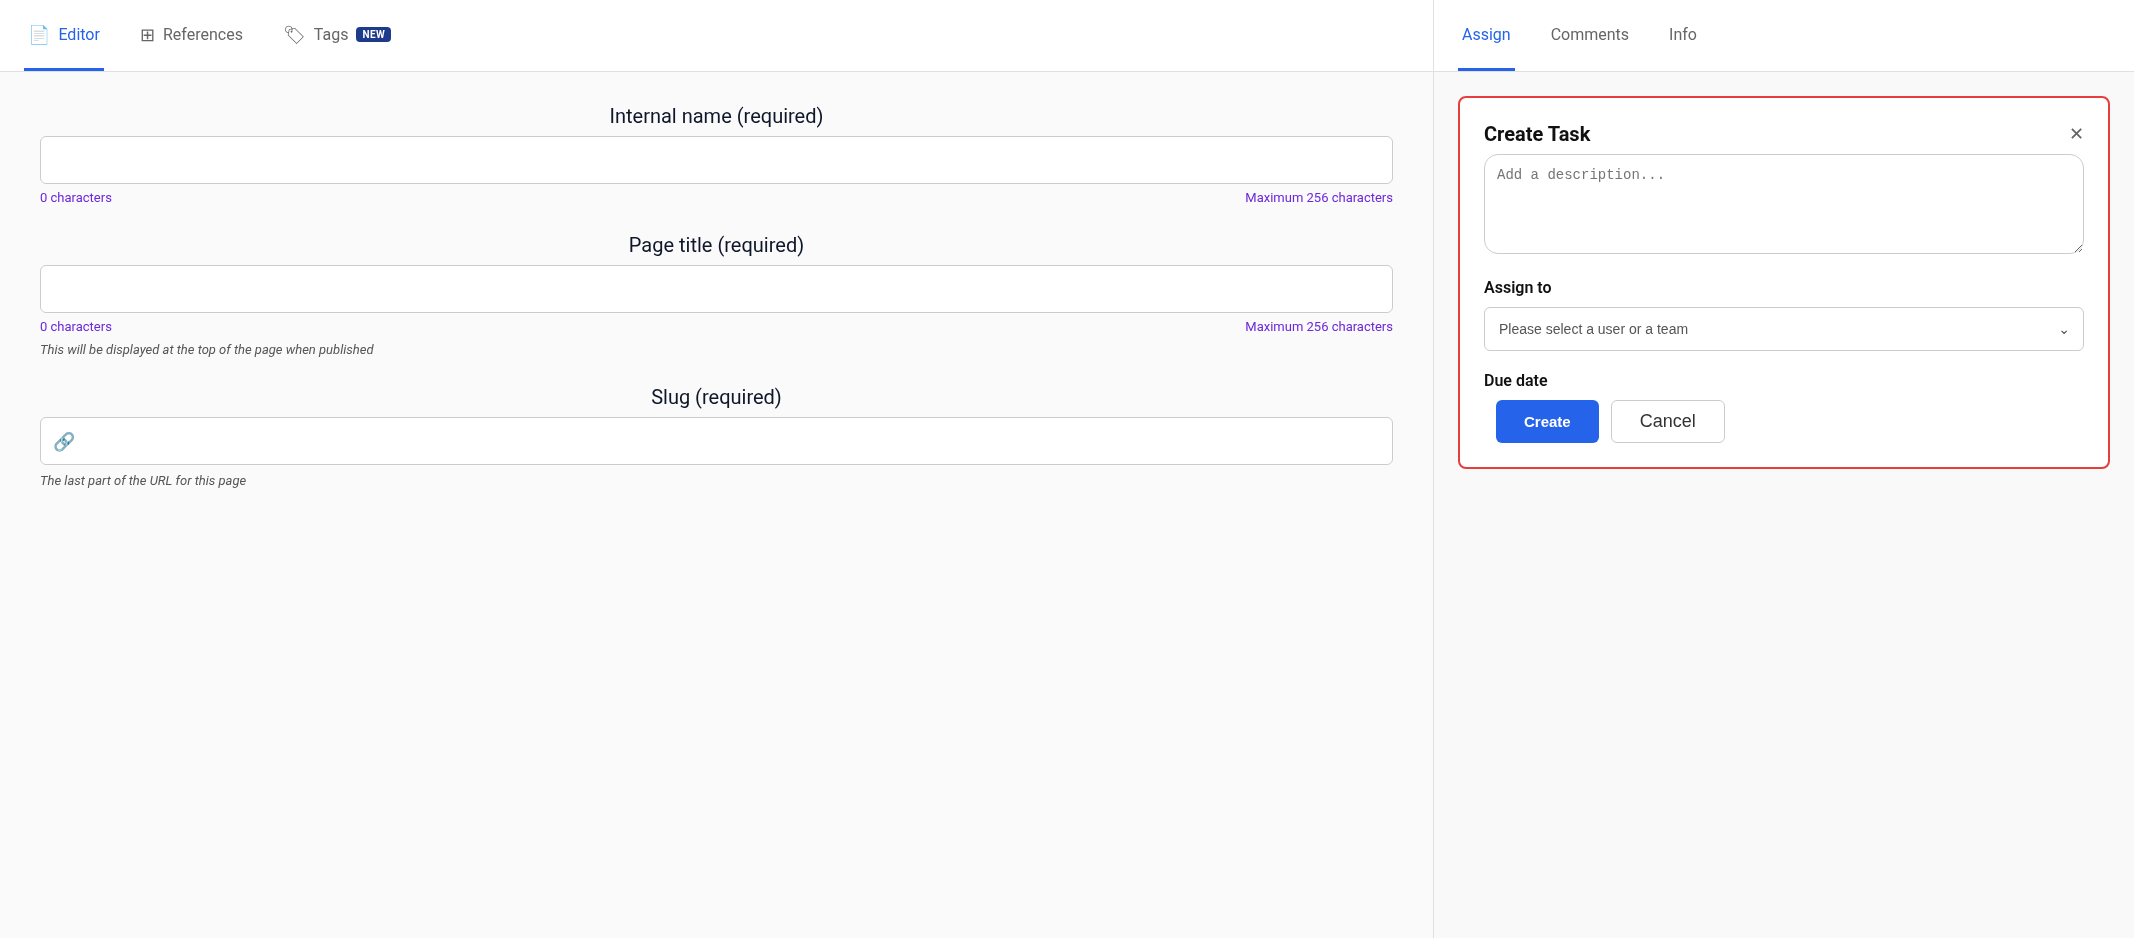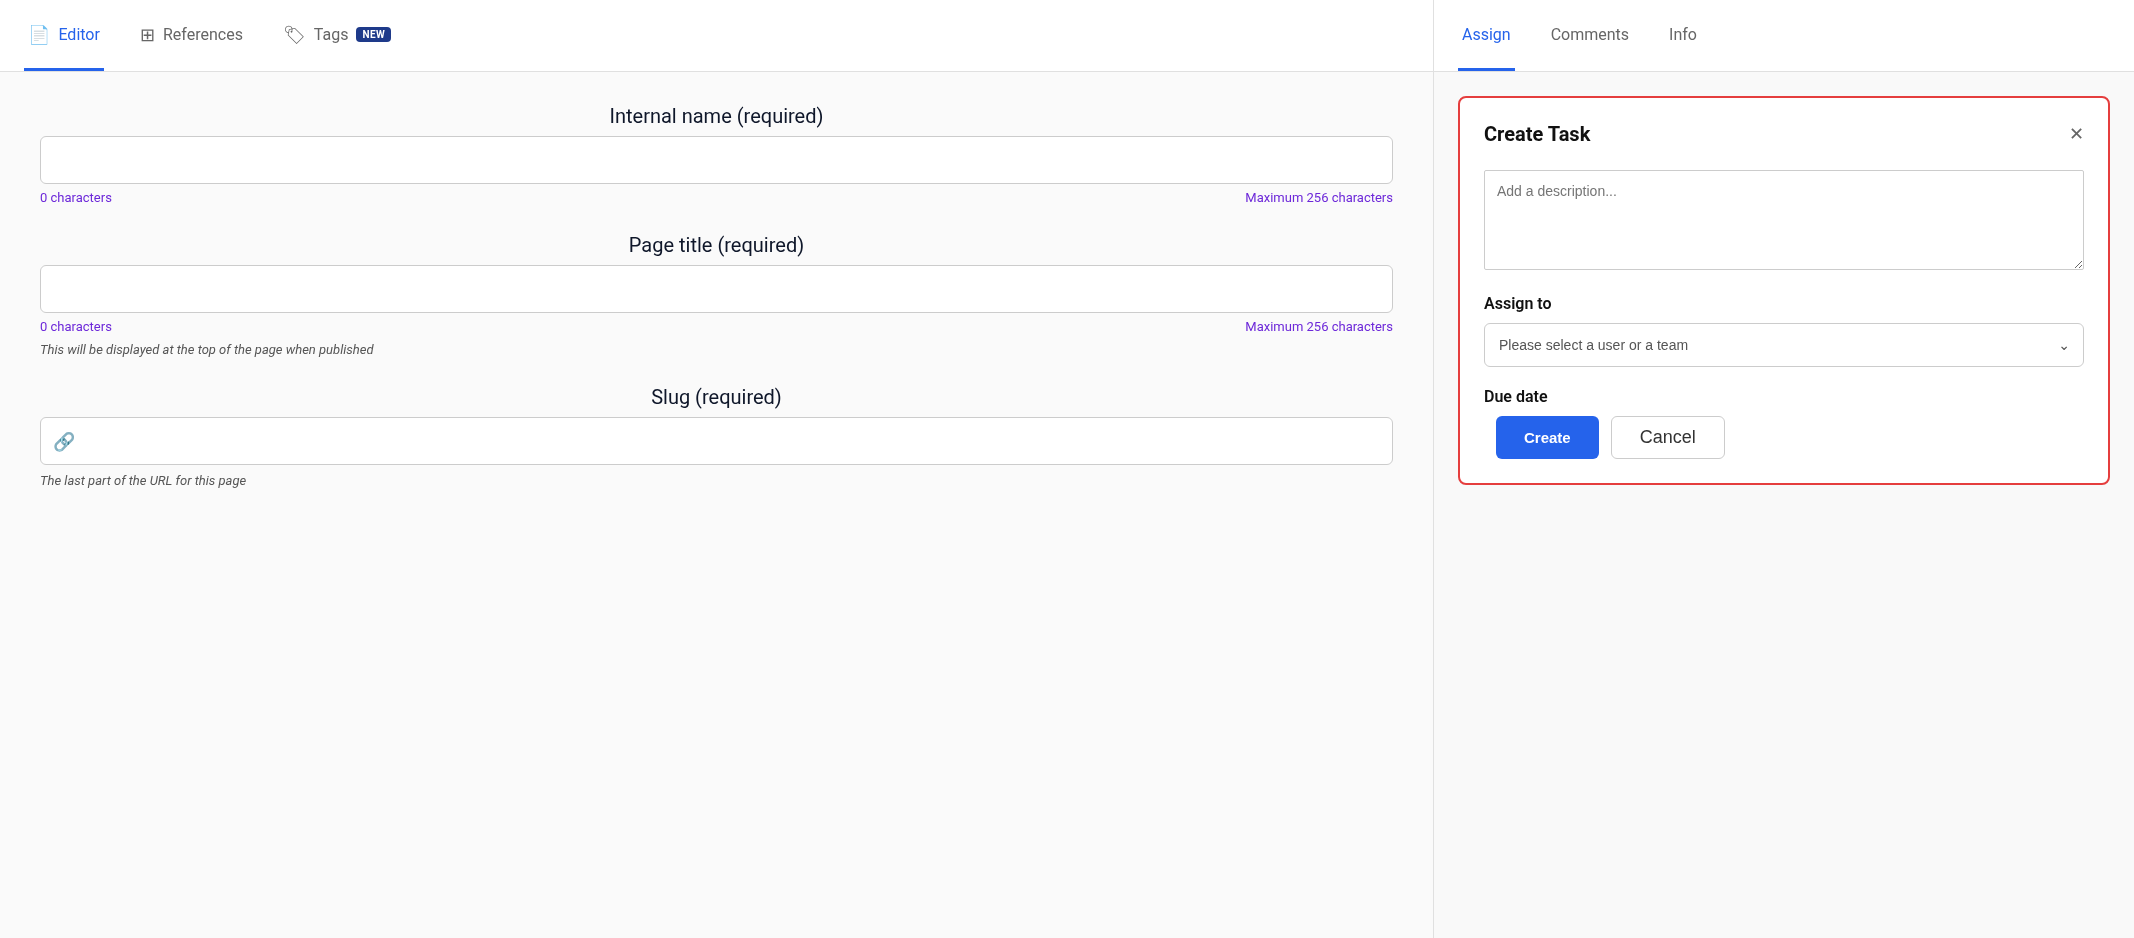--- a/index.html
+++ b/index.html
@@ -182,21 +182,21 @@
       border-radius: 8px;
       background: #fff;
       padding: 24px;
       position: relative;
     }
 
     .task-header {
       display: flex;
       justify-content: space-between;
       align-items: center;
-      margin-bottom: 24px;
+      margin-bottom: 8px;
     }
 
     .task-title {
       font-size: 20px;
       font-weight: 700;
       color: #111;
     }
 
     .close-btn {
       cursor: pointer;
@@ -204,27 +204,27 @@
       color: #666;
       background: none;
       border: none;
       line-height: 1;
     }
 
     .description-textarea {
       width: 100%;
       height: 100px;
       border: 1px solid #ccc;
-      border-radius: 2px;
+      border-radius: 14px;
       padding: 12px;
       font-size: 14px;
       color: #aaa;
       resize: vertical;
       outline: none;
-      font-family: Liberation Sans, sans-serif;
+      font-family: Liberation Mono, monospace;
       margin-bottom: 20px;
     }
 
     .section-label {
       font-size: 16px;
       font-weight: 600;
       color: #111;
       margin-bottom: 10px;
     }
 

